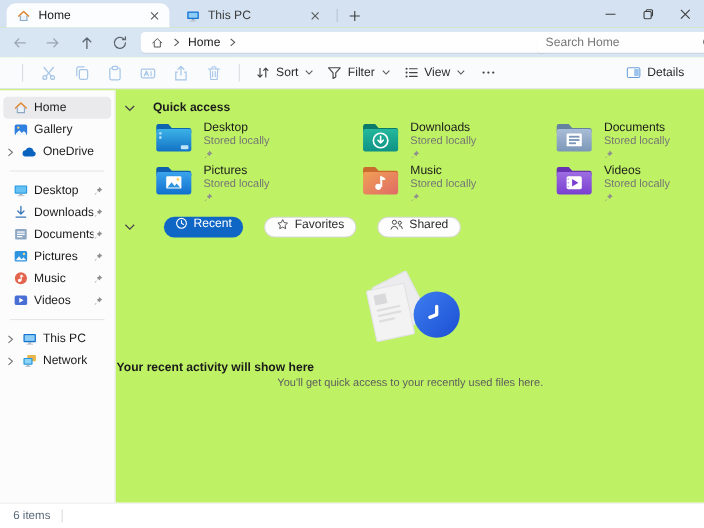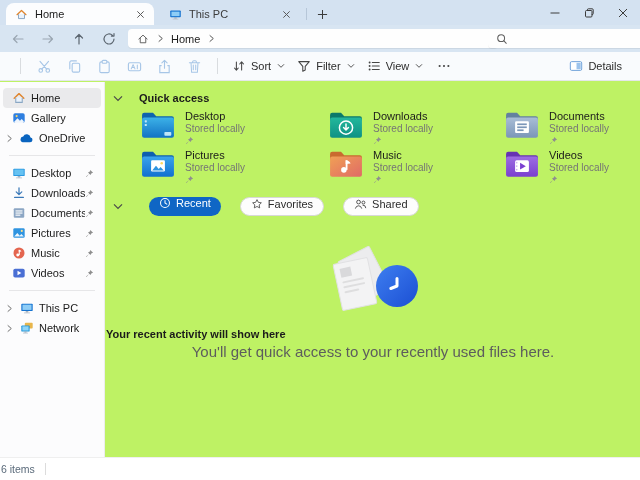--- a/index.html
+++ b/index.html
@@ -81,25 +81,25 @@
   .page-back{left:16px;top:2px;transform:rotate(-27deg);background:#ececee;}
   .page-front{left:7px;top:11px;transform:rotate(-12deg);padding:5px;}
   .page-thumb{width:11px;height:9px;background:#d9d9db;margin-bottom:4px;}
   .page-line{height:2px;background:#dededf;border-radius:1px;margin-top:3px;}
   .clock-badge{position:absolute;left:46px;top:16px;width:42px;height:42px;border-radius:50%;
                background:linear-gradient(135deg,#3e7ef0 0%,#1b4fd3 100%);
                display:flex;align-items:center;justify-content:center;}
   .empty-title{position:absolute;left:106px;top:328px;width:534px;
                font-size:11px;font-weight:700;color:#1b1b1b;}
   .empty-sub{position:absolute;left:106px;top:343px;width:534px;text-align:center;
-             font-size:15px;color:#5d5d5d;}
+             font-size:10px;color:#5d5d5d;}
 
   
   .statusbar{position:absolute;left:0;right:0;bottom:0;height:22px;border-top:1px solid #efefef;
-             display:flex;align-items:center;padding-left:1px;background:#fff;}
+             display:flex;align-items:center;padding-left:12px;background:#fff;}
   .status-text{font-size:10.5px;color:#5a6a7a;}
   .status-sep{width:1px;height:12px;background:#dcdcdc;margin-left:10px;}
 </style>
 </head>
 <body>
 
 <div class="root">
 
   <div class="tabbar">
     <div class="tab tab-active">
@@ -191,20 +191,21 @@
           </svg>
       </span>
       <span>Home</span>
       <span class="chev">
         <svg width="7" height="9" viewBox="0 0 7 10">
             <path d="M1.5 1.5 5.5 5 1.5 8.5" fill="none" stroke="#555" stroke-width="1.1"></path>
           </svg>
       </span>
     </div>
     <div class="searchbar">
+      <input type="text" placeholder="Search Home" style="">
       <span>
         <svg width="12" height="12" viewBox="0 0 14 14">
             <circle cx="6" cy="6" r="4" fill="none" stroke="#5f5f5f" stroke-width="1.2"></circle>
             <path d="M9 9l3 3" stroke="#5f5f5f" stroke-width="1.2" stroke-linecap="round"></path>
           </svg>
       </span>
     </div>
   </div>
 
   <div class="toolbar">

